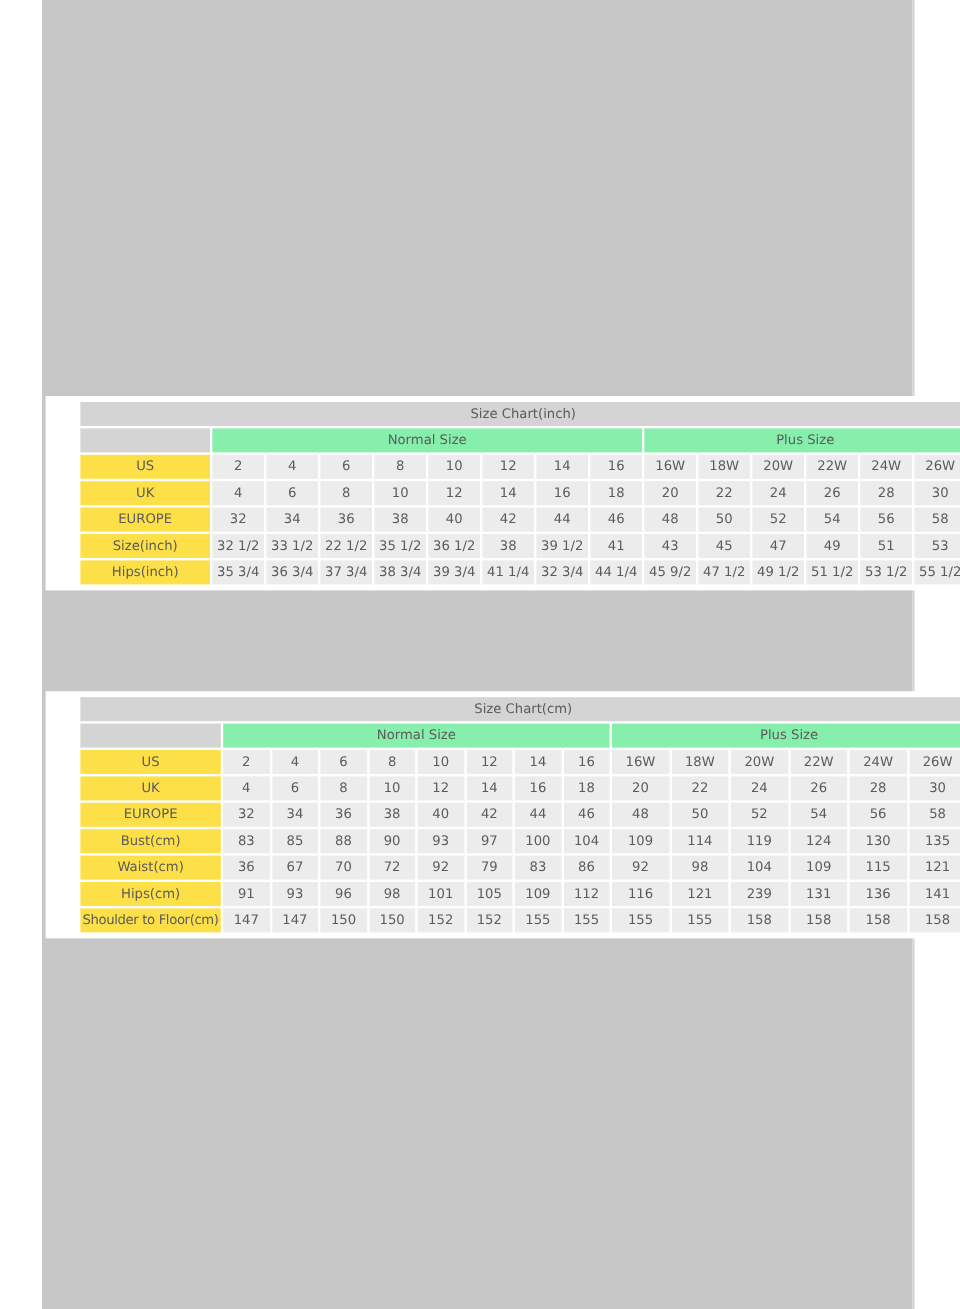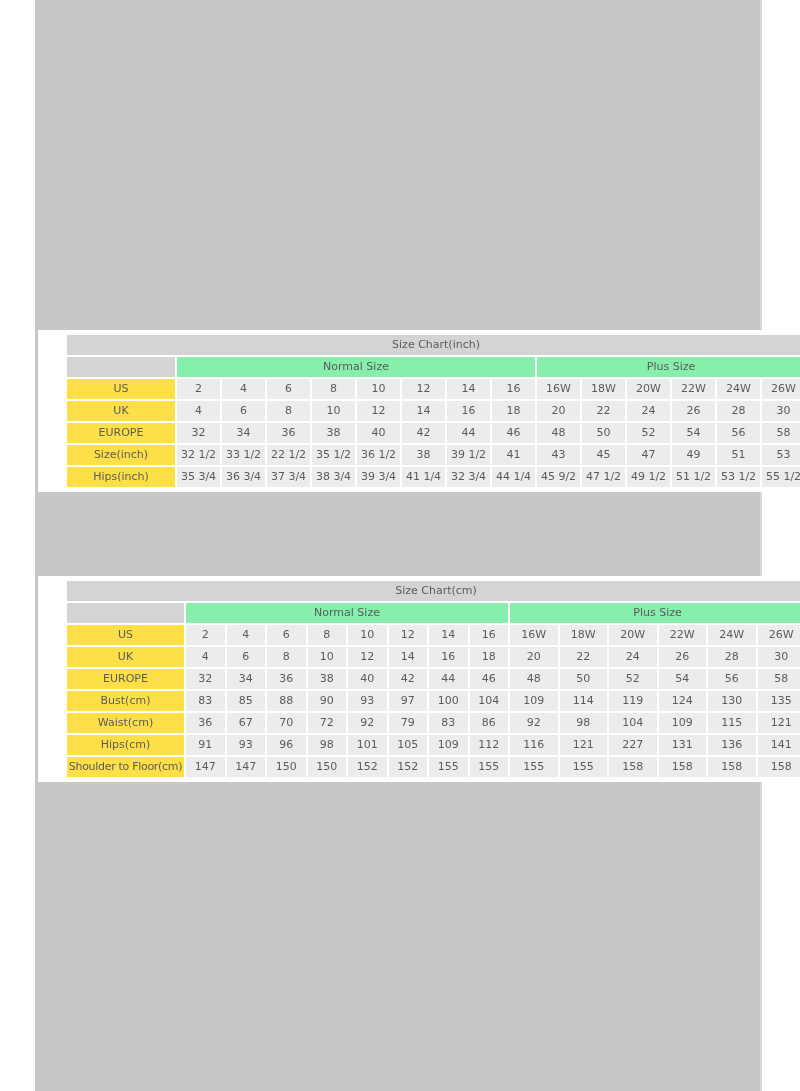--- a/index.html
+++ b/index.html
@@ -319,21 +319,21 @@
             <td class="cell">91</td>
             <td class="cell">93</td>
             <td class="cell">96</td>
             <td class="cell">98</td>
             <td class="cell">101</td>
             <td class="cell">105</td>
             <td class="cell">109</td>
             <td class="cell">112</td>
             <td class="cell">116</td>
             <td class="cell">121</td>
-            <td class="cell">227</td>
+            <td class="cell">239</td>
             <td class="cell">131</td>
             <td class="cell">136</td>
             <td class="cell">141</td>
           </tr>
           <tr>
             <td class="label tight">Shoulder to Floor(cm)</td>
             <td class="cell">147</td>
             <td class="cell">147</td>
             <td class="cell">150</td>
             <td class="cell">150</td>

